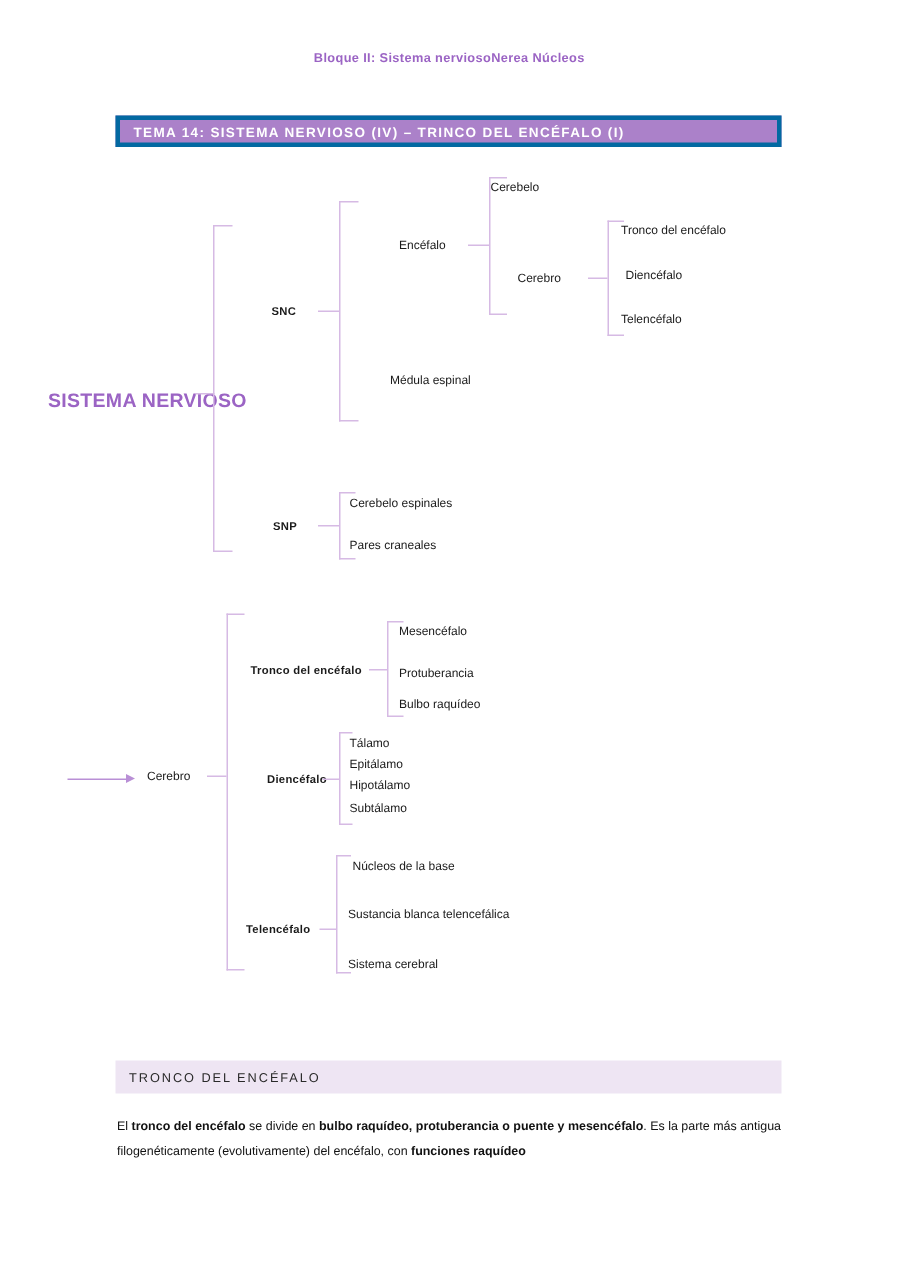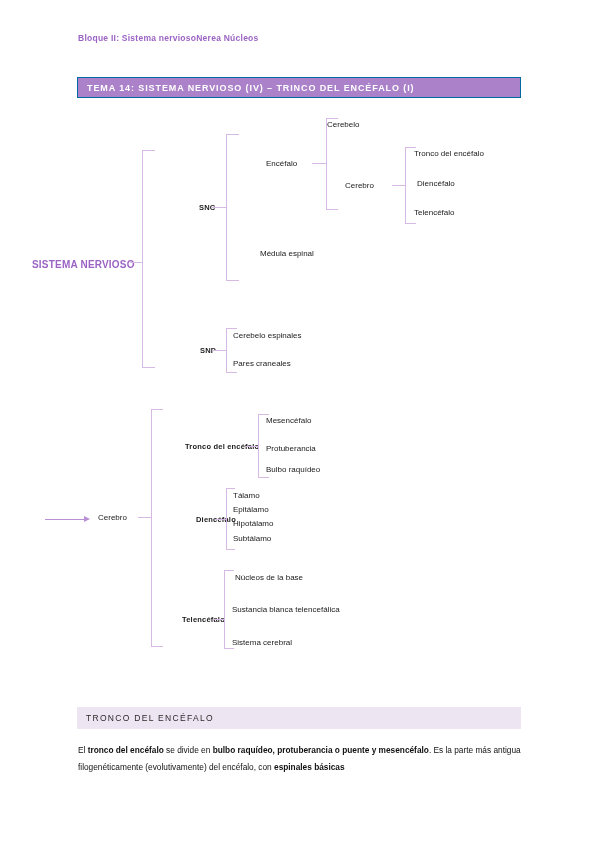--- a/index.html
+++ b/index.html
@@ -16,39 +16,39 @@
     overflow: hidden;
   }
 
   
   .page-header {
     position: absolute;
     left: 78px;
     top: 33px;
     width: 443px;
     display: flex;
-    justify-content: flex-start;
+    justify-content: center;
     align-items: baseline;
   }
   .page-header span {
     font-size: 8.5px;
     font-weight: bold;
     color: #9b64c4;
     letter-spacing: 0.25px;
   }
 
   
   .title-bar {
     position: absolute;
     left: 77px;
     top: 77px;
     width: 444px;
     height: 21px;
     background: #ab81c9;
-    border: 1px solid #0369a1;
+    border: 3px solid #0369a1;
     box-sizing: border-box;
     display: flex;
     align-items: center;
   }
   .title-bar span {
     color: #ffffff;
     font-size: 9px;
     font-weight: bold;
     letter-spacing: 0.9px;
     padding-left: 9px;
@@ -56,25 +56,25 @@
   }
 
   
   .node {
     position: absolute;
     font-size: 8px;
     color: #1a1a1a;
     white-space: nowrap;
     line-height: 1.55;
   }
-  .node.bold { font-weight: bold; font-size: 7.5px; letter-spacing: 0.2px; margin-left: 18px; }
+  .node.bold { font-weight: bold; font-size: 7.5px; letter-spacing: 0.2px; }
   .node.root {
     font-weight: bold;
     color: #9b64c4;
-    font-size: 10px;
+    font-size: 13px;
     letter-spacing: 0.2px;
   }
   .node.multi { line-height: 14.2px; }
 
   
   .bracket {
     position: absolute;
     border-left: 1.6px solid #d6bae4;
     border-top: 1.6px solid #d6bae4;
     border-bottom: 1.6px solid #d6bae4;
@@ -199,13 +199,13 @@
 <div class="stub" style="left:213px; top:619px; width:11px;"></div>
 <div class="bracket" style="left:224px; top:570px; width:10px; height:79px;"></div>
 <div class="node" style="left:235px; top:572px;">Núcleos de la base</div>
 <div class="node" style="left:232px; top:604px;">Sustancia blanca telencefálica</div>
 <div class="node" style="left:232px; top:637px;">Sistema cerebral</div>
 
 <div class="section-bar">
   <span>TRONCO DEL ENCÉFALO</span>
 </div>
 
-<p class="body-copy"><span>El </span><b>tronco del encéfalo</b><span> se divide en </span><b>bulbo raquídeo, protuberancia o puente y mesencéfalo</b><span>. Es la parte más antigua filogenéticamente (evolutivamente) del  encéfalo, con </span><b>espinales básicas</b></p>
+<p class="body-copy"><span>El </span><b>tronco del encéfalo</b><span> se divide en </span><b>bulbo raquídeo, protuberancia o puente y mesencéfalo</b><span>. Es la parte más antigua filogenéticamente (evolutivamente) del  encéfalo, con </span><b>funciones raquídeo</b></p>
 
 </body></html>

